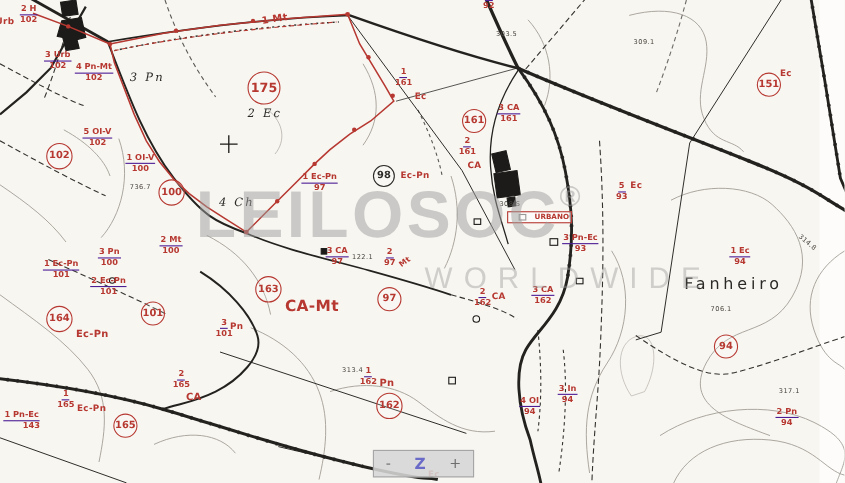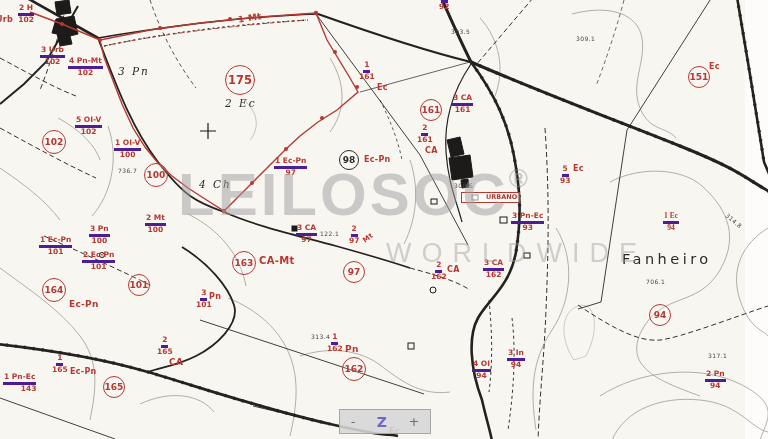--- a/index.html
+++ b/index.html
@@ -12,21 +12,21 @@
   .red{color:#b63831;font-size:8px;font-weight:bold;letter-spacing:.3px;}
   .blackit{color:#2b2a27;font-size:10.5px;font-style:italic;
            font-family:"DejaVu Serif",serif;letter-spacing:2px;}
   .tiny{color:#4a463f;font-size:6px;letter-spacing:.4px;}
   .place{color:#2b2a27;font-size:14.5px;letter-spacing:3.5px;font-family:"DejaVu Sans",sans-serif;}
   .redbox{color:#b63831;font-size:6.5px;font-weight:bold;border:1px solid #b63831;
           padding:1px 2px;background:rgba(255,255,255,.55);}
   
   .frac{position:absolute;color:#b63831;font-size:7.5px;font-weight:bold;
         text-align:center;line-height:1.15;}
-  .frac .n{border-bottom:3px solid #4c1d95;padding:0 1px;display:inline-block;}
+  .frac .n{border-bottom:1px solid #4c1d95;padding:0 1px;display:inline-block;}
   .frac .d{display:block;}
   
   .circ{position:absolute;border:1.4px solid #b63831;border-radius:50%;
         color:#b63831;display:flex;align-items:center;justify-content:center;
         font-size:9px;font-weight:bold;background:rgba(255,255,255,.15);}
   .circ.black{border-color:#2b2a27;color:#2b2a27;}
   .circ.big{font-size:11.5px;}
   
   #wm1{position:absolute;left:178px;top:160px;font-size:60px;font-weight:bold;
        color:#9e9e9e;opacity:.5;letter-spacing:3px;font-family:"Liberation Sans",sans-serif;}
@@ -187,36 +187,36 @@
       <div class="frac" style="left: 274px; top: 157px;"><span class="n">1 Ec-Pn</span><span class="d">97</span></div>
       <div class="frac" style="left: 296px; top: 224px;"><span class="n">3 CA</span><span class="d">97</span></div>
       <div class="frac" style="left: 349px; top: 225px;"><span class="n">2</span><span class="d">97</span></div>
       <div class="frac" style="left: 196px; top: 289px;"><span class="n">3</span><span class="d">101</span></div>
       <div class="frac" style="left: 327px; top: 333px;"><span class="n">1</span><span class="d">162</span></div>
       <div class="frac" style="left: 431px; top: 261px;"><span class="n">2</span><span class="d">162</span></div>
       <div class="frac" style="left: 483px; top: 259px;"><span class="n">3 CA</span><span class="d">162</span></div>
       <div class="frac" style="left: 472px; top: 340px; margin-top: 20px;"><span class="n">4 OI</span><span class="d">94</span></div>
       <div class="frac" style="left: 507px; top: 349px;"><span class="n">3 In</span><span class="d">94</span></div>
       <div class="frac" style="left: 705px; top: 370px;"><span class="n">2 Pn</span><span class="d">94</span></div>
-      <div class="frac" style="left: 663px; top: 212px; font-family: Liberation Serif, serif;"><span class="n">1 Ec</span><span class="d">94</span></div>
+      <div class="frac" style="left: 663px; top: 224px;"><span class="n">1 Ec</span><span class="d">94</span></div>
       <div class="frac" style="left: 560px; top: 165px;"><span class="n">5</span><span class="d">93</span></div>
       <div class="frac" style="left: 511px; top: 212px;"><span class="n">3 Pn-Ec</span><span class="d">93</span></div>
       <div class="frac" style="left: 359px; top: 61px;"><span class="n">1</span><span class="d">161</span></div>
       <div class="frac" style="left: 452px; top: 94px;"><span class="n">3 CA</span><span class="d">161</span></div>
       <div class="frac" style="left: 417px; top: 124px;"><span class="n">2</span><span class="d">161</span></div>
       <div class="frac" style="left: 439px; top: -9px;"><span class="n">1</span><span class="d">92</span></div>
       <div class="lb red" style="left: -4px; top: 16px;">Urb</div>
       <div class="lb red" style="left: 238px; top: 14px; font-size: 9px; transform: rotate(-9deg);">1 Mt</div>
       <div class="lb blackit" style="left: 118px; top: 66px;">3 Pn</div>
       <div class="lb blackit" style="left: 225px; top: 98px;">2 Ec</div>
       <div class="lb blackit" style="left: 199px; top: 179px;">4 Ch</div>
       <div class="lb red" style="left: 377px; top: 84px;">Ec</div>
       <div class="lb red" style="left: 425px; top: 147px;">CA</div>
       <div class="lb red" style="left: 364px; top: 156px;">Ec-Pn</div>
-      <div class="lb red" style="left: 259px; top: 256px; font-size: 10px;">CA-Mt</div>
+      <div class="lb red" style="left: 259px; top: 272px; font-size: 14px;">CA-Mt</div>
       <div class="lb red" style="left: 363px; top: 235px; font-size: 7px; transform: rotate(-38deg);">Mt</div>
       <div class="lb red" style="left: 209px; top: 293px;">Pn</div>
       <div class="lb red" style="left: 345px; top: 345px; font-size: 9px;">Pn</div>
       <div class="lb red" style="left: 447px; top: 266px;">CA</div>
       <div class="lb red" style="left: 69px; top: 300px; font-size: 9px;">Ec-Pn</div>
       <div class="lb red" style="left: 70px; top: 368px;">Ec-Pn</div>
       <div class="lb red" style="left: 169px; top: 358px; font-size: 9px;">CA</div>
       <div class="lb red" style="left: 709px; top: 63px;">Ec</div>
       <div class="lb red" style="left: 573px; top: 165px;">Ec</div>
       <div class="lb red" style="left: 389px; top: 428px;">Ec</div>

